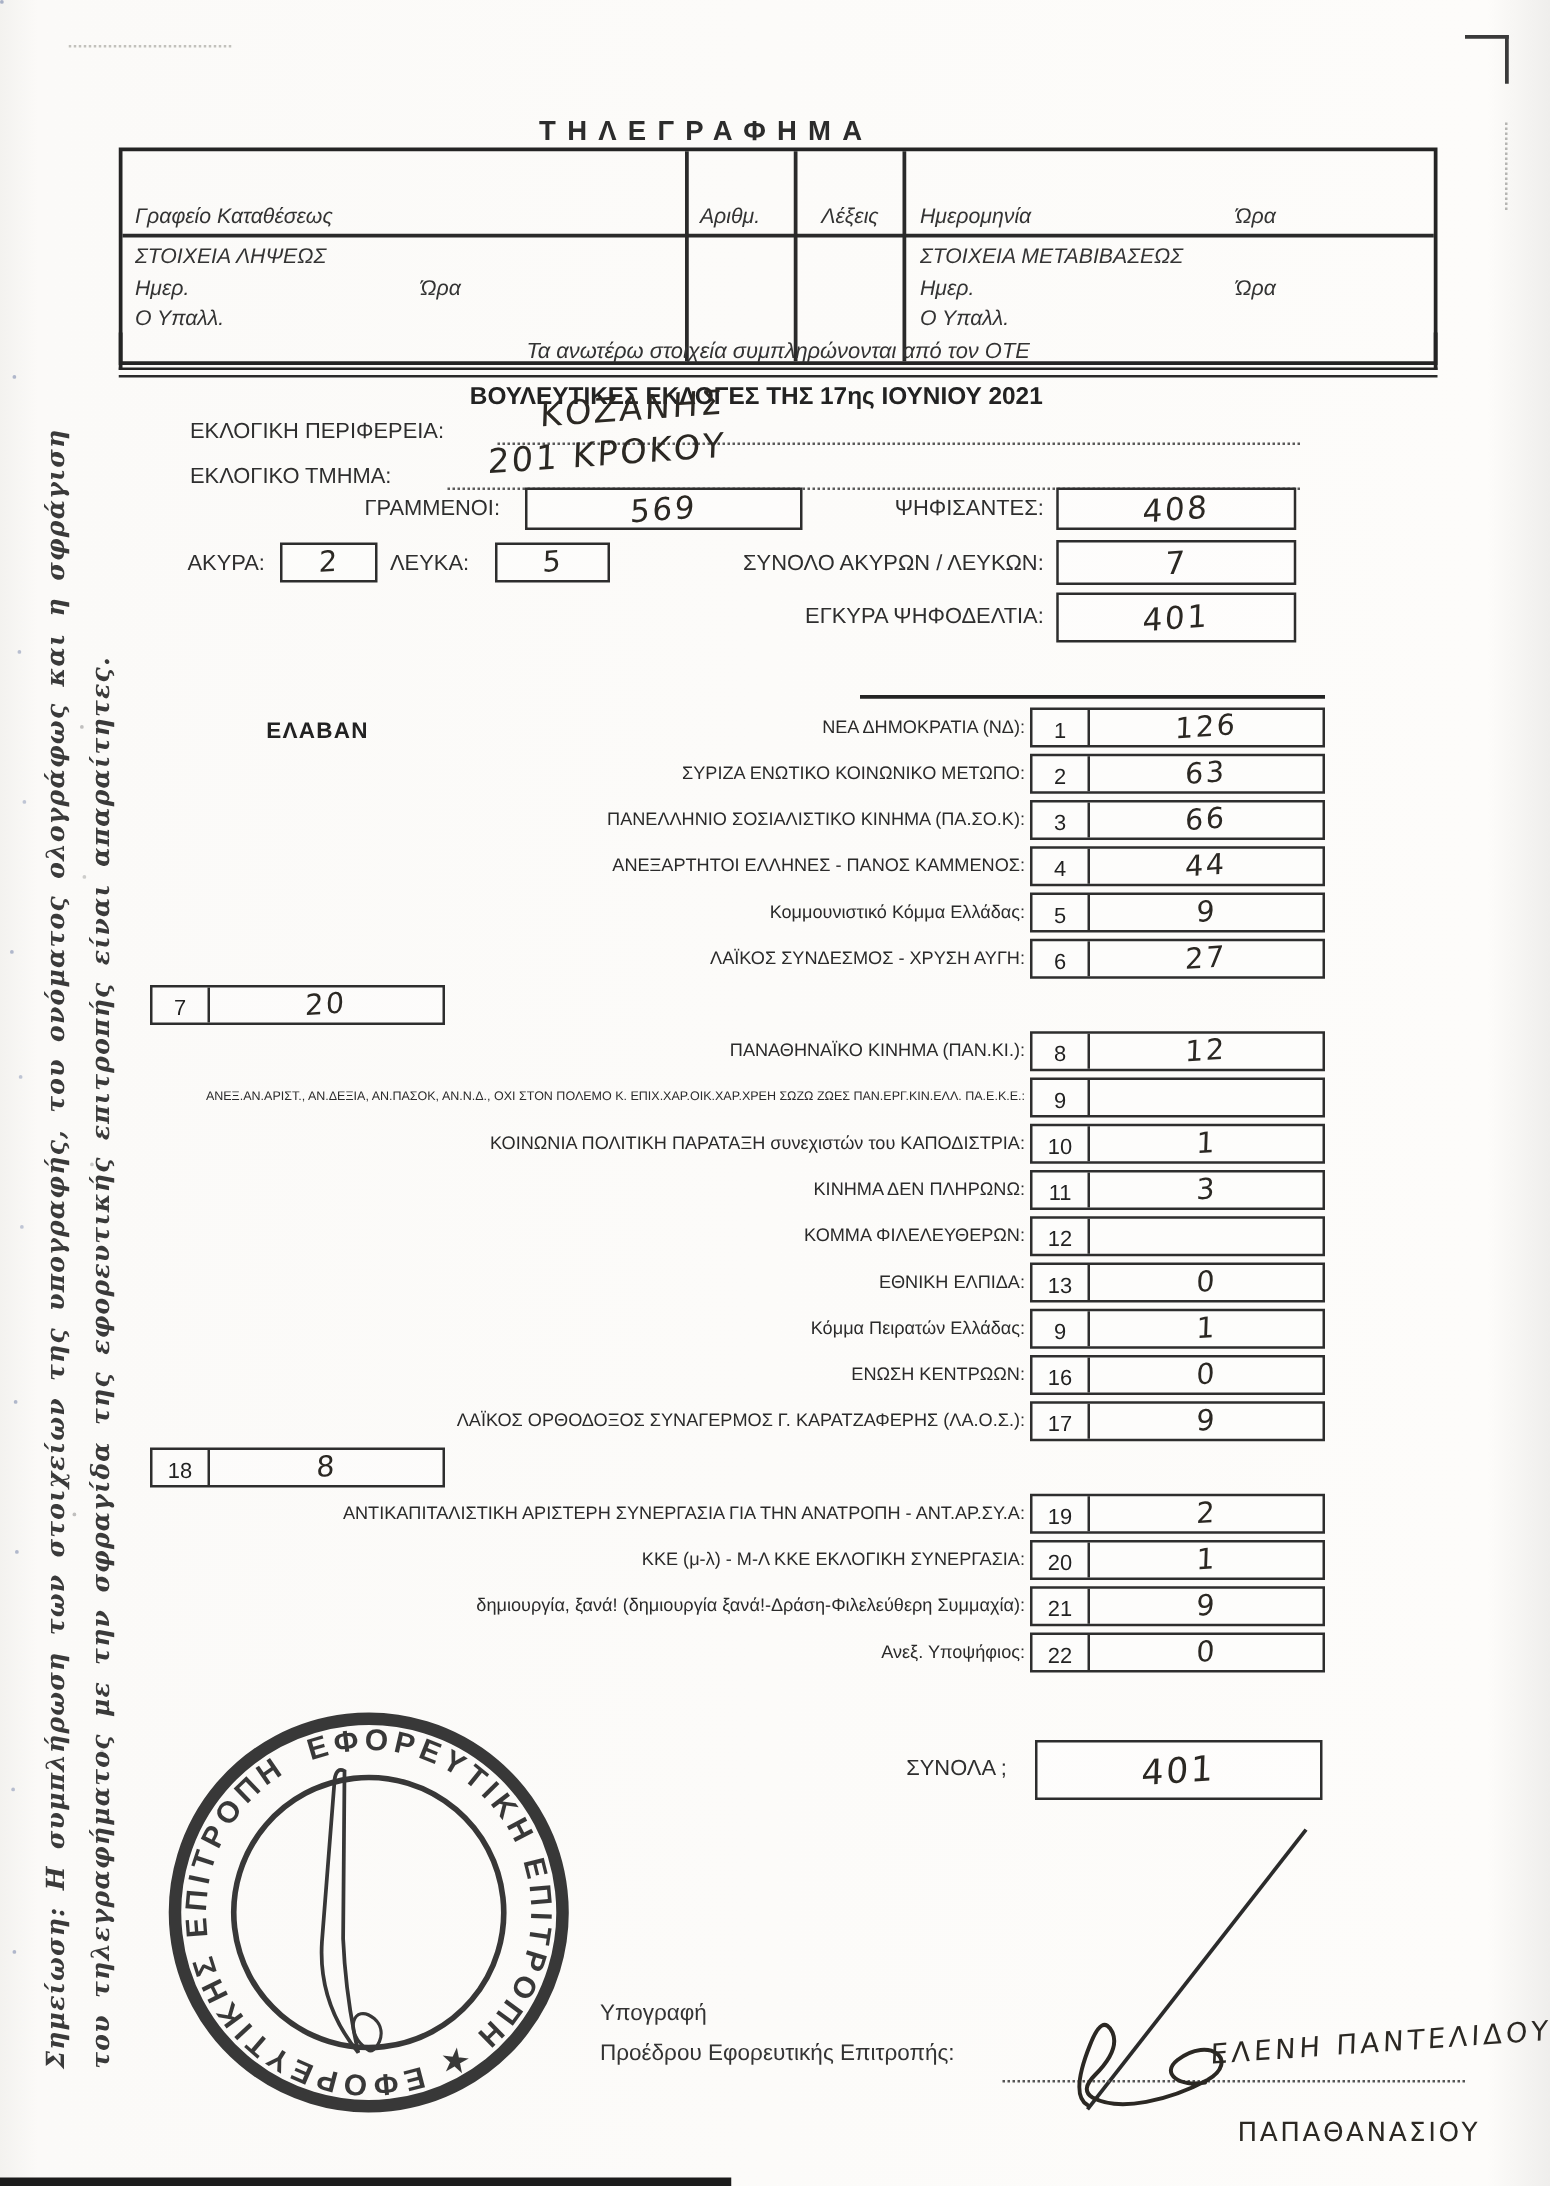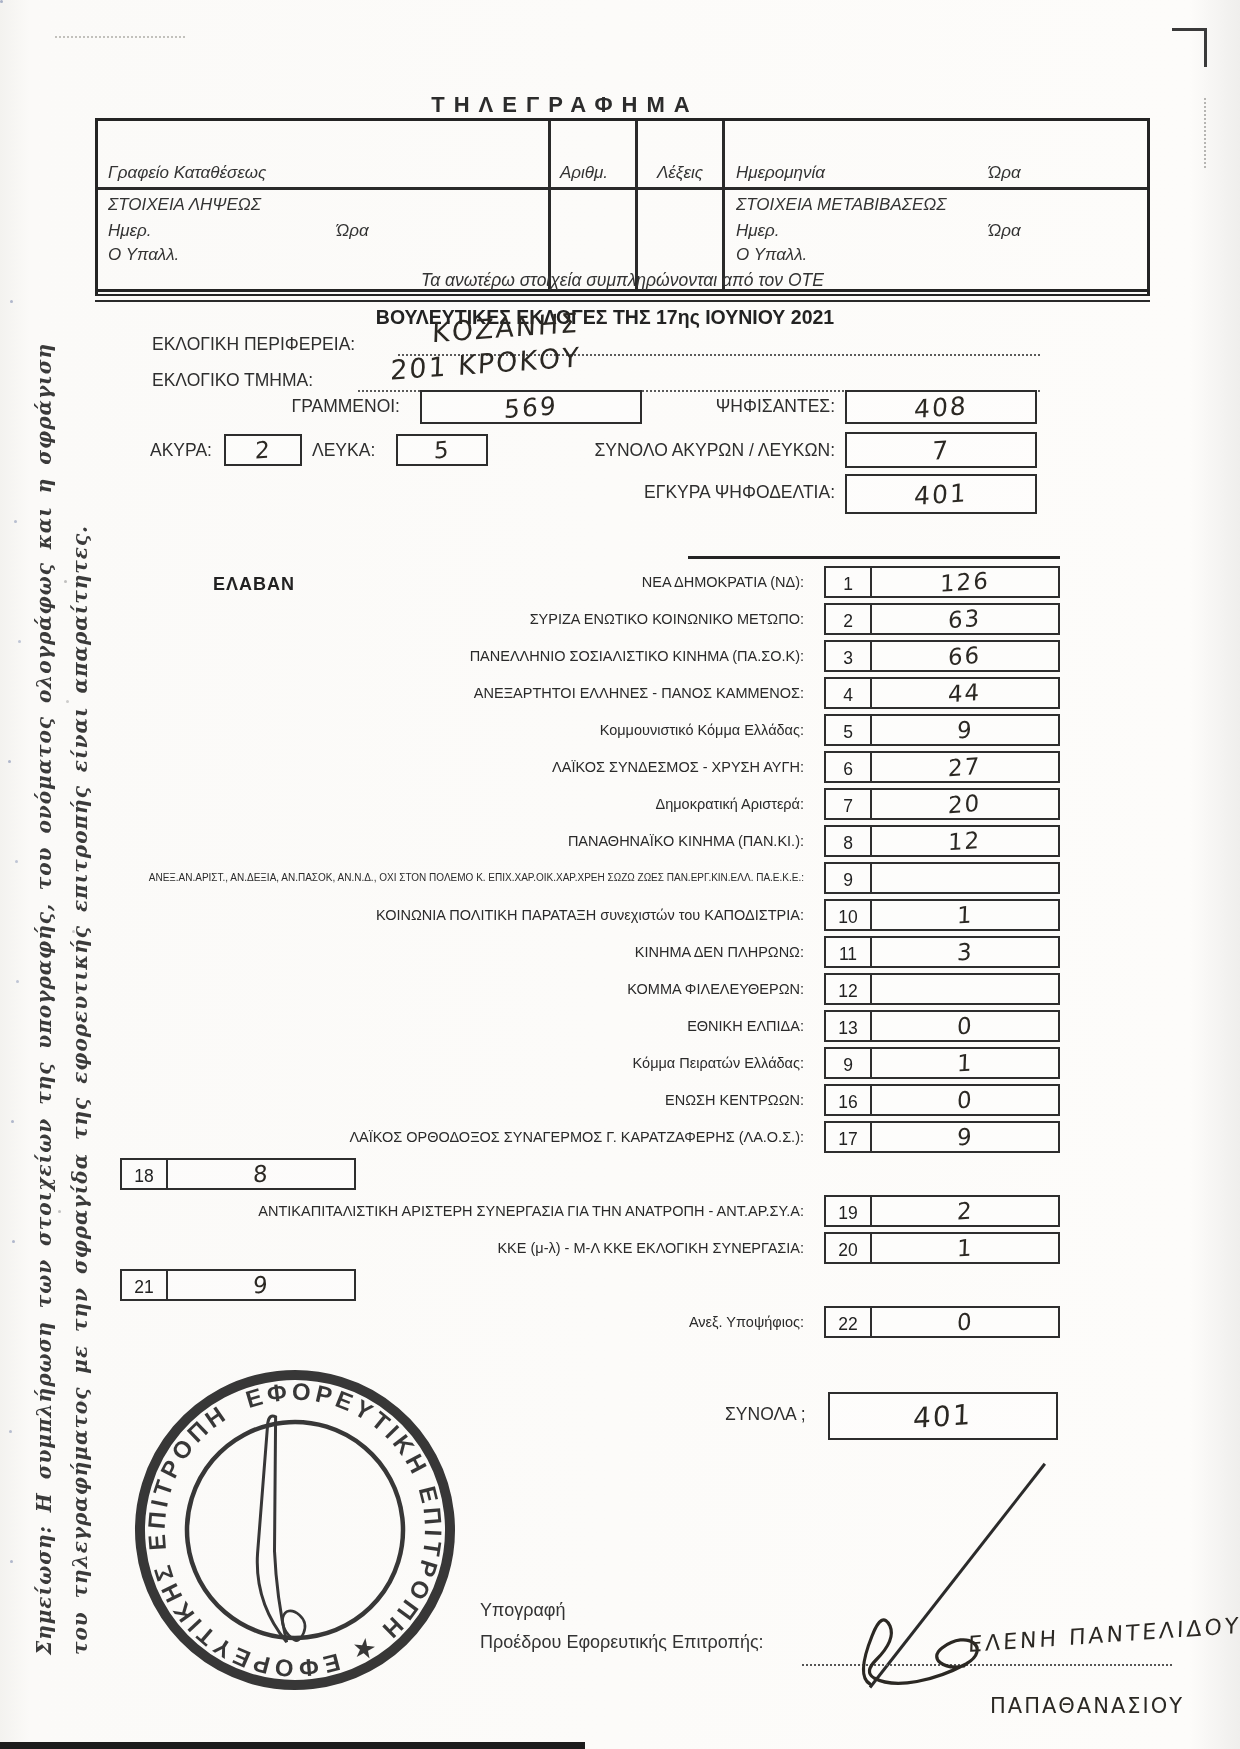--- a/index.html
+++ b/index.html
@@ -25,21 +25,21 @@
   .flabel{font-size:17.5px;color:#2e2e2e;}
   .leader{border-bottom:2px dotted #5a5a5a;height:22px;}
   .fbox{border:2.4px solid #2d2d2d;box-sizing:border-box;display:flex;align-items:center;justify-content:center;background:rgba(255,255,255,.35);}
   .hand{font-family:"DejaVu Sans",sans-serif;color:#2b2823;transform:rotate(-4deg) skewX(-6deg);
     font-size:25px;letter-spacing:2px;white-space:nowrap;}
   .right{text-align:right;}
   
   .elaban{left:213px;top:574px;font-weight:bold;font-size:18px;letter-spacing:1px;color:#222;}
   .rows{left:120px;top:566px;width:940px;}
   .prow{display:flex;align-items:stretch;height:32px;margin-bottom:5px;}
-  .plabel{flex:1;text-align:right;padding-right:20px;font-size:14.5px;color:#2a2a2a;line-height:32px;
+  .plabel{flex:1;text-align:right;padding-right:4px;font-size:14.5px;color:#2a2a2a;line-height:32px;
     white-space:nowrap;overflow:visible;}
   .plabel.small{font-size:10px;}
   .vbox{display:flex;border:2.3px solid #2e2e2e;box-sizing:content-box;background:rgba(255,255,255,.3);}
   .pnum{width:44px;border-right:2.3px solid #2e2e2e;text-align:center;font-size:17.5px;line-height:32px;color:#222;}
   .pval{width:186px;display:flex;align-items:center;justify-content:center;}
   .pval .hand{font-size:23px;}
   .divider{left:688px;top:556px;width:372px;height:3px;background:#242424;}
   
   .totals-label{left:725px;top:1404px;font-size:17.5px;color:#2e2e2e;}
   .sig-label{font-size:18px;color:#333;}
@@ -197,21 +197,20 @@
       <div class="plabel">ΛΑΪΚΟΣ ΣΥΝΔΕΣΜΟΣ - ΧΡΥΣΗ ΑΥΓΗ:</div>
       <div class="vbox">
         <div class="pnum">6</div>
         <div class="pval">
           <span class="hand">27</span>
         </div>
       </div>
     </div>
 
     <div class="prow">
-      <div class="plabel">Δημοκρατική Αριστερά:</div>
       <div class="vbox">
         <div class="pnum">7</div>
         <div class="pval">
           <span class="hand">20</span>
         </div>
       </div>
     </div>
 
     <div class="prow">
       <div class="plabel">ΠΑΝΑΘΗΝΑΪΚΟ ΚΙΝΗΜΑ (ΠΑΝ.ΚΙ.):</div>
@@ -327,20 +326,21 @@
       <div class="plabel">ΚΚΕ (μ-λ) - Μ-Λ ΚΚΕ ΕΚΛΟΓΙΚΗ ΣΥΝΕΡΓΑΣΙΑ:</div>
       <div class="vbox">
         <div class="pnum">20</div>
         <div class="pval">
           <span class="hand">1</span>
         </div>
       </div>
     </div>
 
     <div class="prow">
+      <div class="plabel">δημιουργία, ξανά! (δημιουργία ξανά!-Δράση-Φιλελεύθερη Συμμαχία):</div>
       <div class="vbox">
         <div class="pnum">21</div>
         <div class="pval">
           <span class="hand">9</span>
         </div>
       </div>
     </div>
 
     <div class="prow">
       <div class="plabel">Ανεξ. Υποψήφιος:</div>

